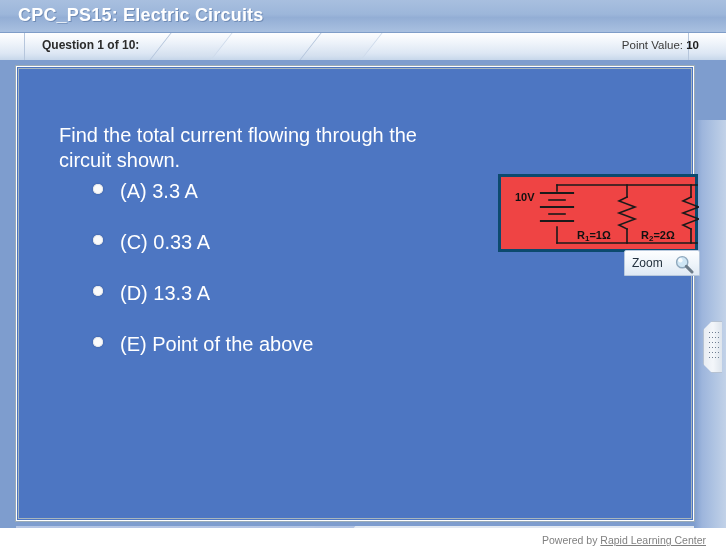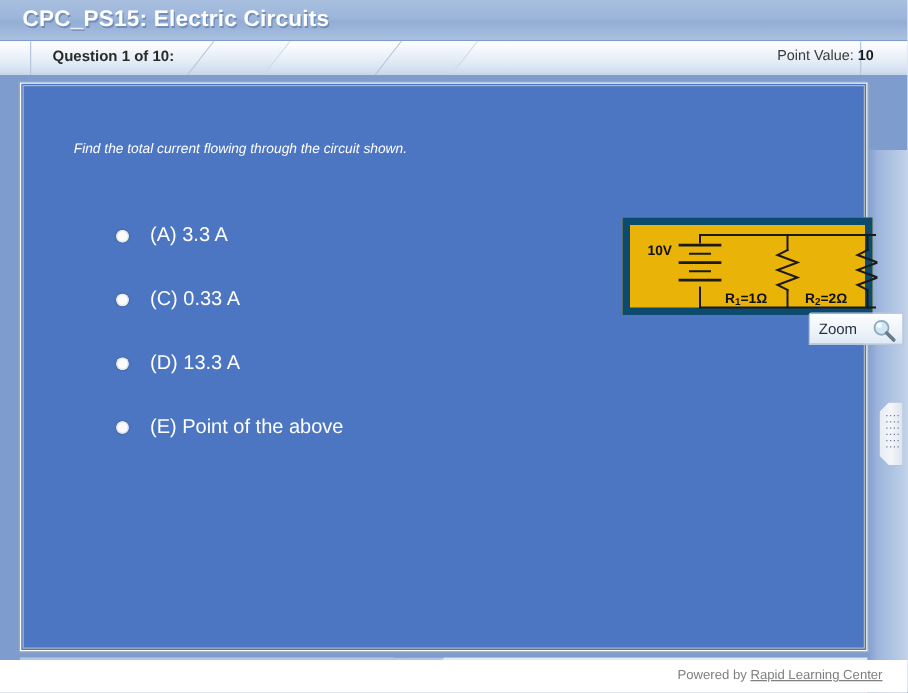--- a/index.html
+++ b/index.html
@@ -104,26 +104,25 @@
     left: 1px; top: 1px;
     width: 674px; height: 451px;
     border: 1px solid #a8b6bd;
     background: #4d76c2;
     box-sizing: border-box;
   }
 
   
   .qtext {
     position: absolute;
-    left: 42px; top: 40px;
+    left: 42px; top: 56px;
     width: 400px;
-    font-size: 11px;
+    font-size: 20px;
     line-height: 25px;
     color: #ffffff;
-    font-style: italic;
   }
 
   
   .answers {
     position: absolute;
     left: 76px; top: 113px;
     width: 380px;
   }
   .answer-row {
     position: relative;
@@ -134,40 +133,40 @@
     position: absolute;
     left: 0; top: 4px;
     width: 10px; height: 10px;
     border-radius: 50%;
     background: #fbfbfb;
     box-shadow: inset 0 0 0 1px #e3e6ea, 0 0 2px rgba(25,45,85,0.45);
   }
   .answer-label {
     position: absolute;
     left: 27px; top: 0;
-    font-size: 16px;
+    font-size: 20px;
     color: #ffffff;
     white-space: nowrap;
   }
 
   
   .figure {
     position: absolute;
     left: 481px; top: 107px;
     width: 200px; height: 78px;
-    background: #eab308;
-    border: 6px solid #0c4a6e;
+    background: #ef4444;
+    border: 3px solid #0c4a6e;
     box-sizing: border-box;
   }
   .figure svg { display: block; }
 
   
   .zoombtn {
     position: absolute;
-    left: 630px; top: 183px;
+    left: 607px; top: 183px;
     width: 76px; height: 26px;
     background: linear-gradient(to bottom, #fdfeff 0%, #eef4fa 55%, #dfe9f4 100%);
     border: 1px solid #b9c9dd;
     border-radius: 2px 2px 0 0;
     box-sizing: border-box;
     cursor: pointer;
     padding-left: 32px;
   }
   .zoombtn .ztext {
     position: absolute;

